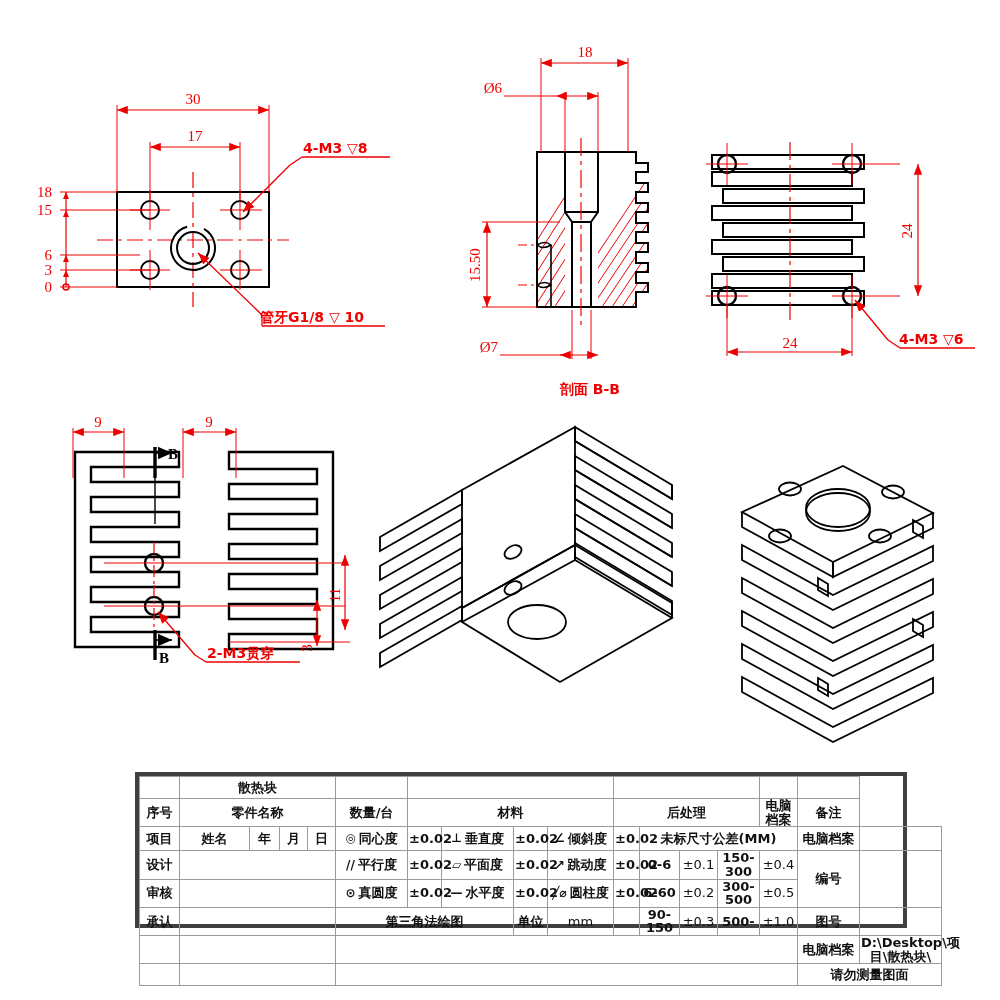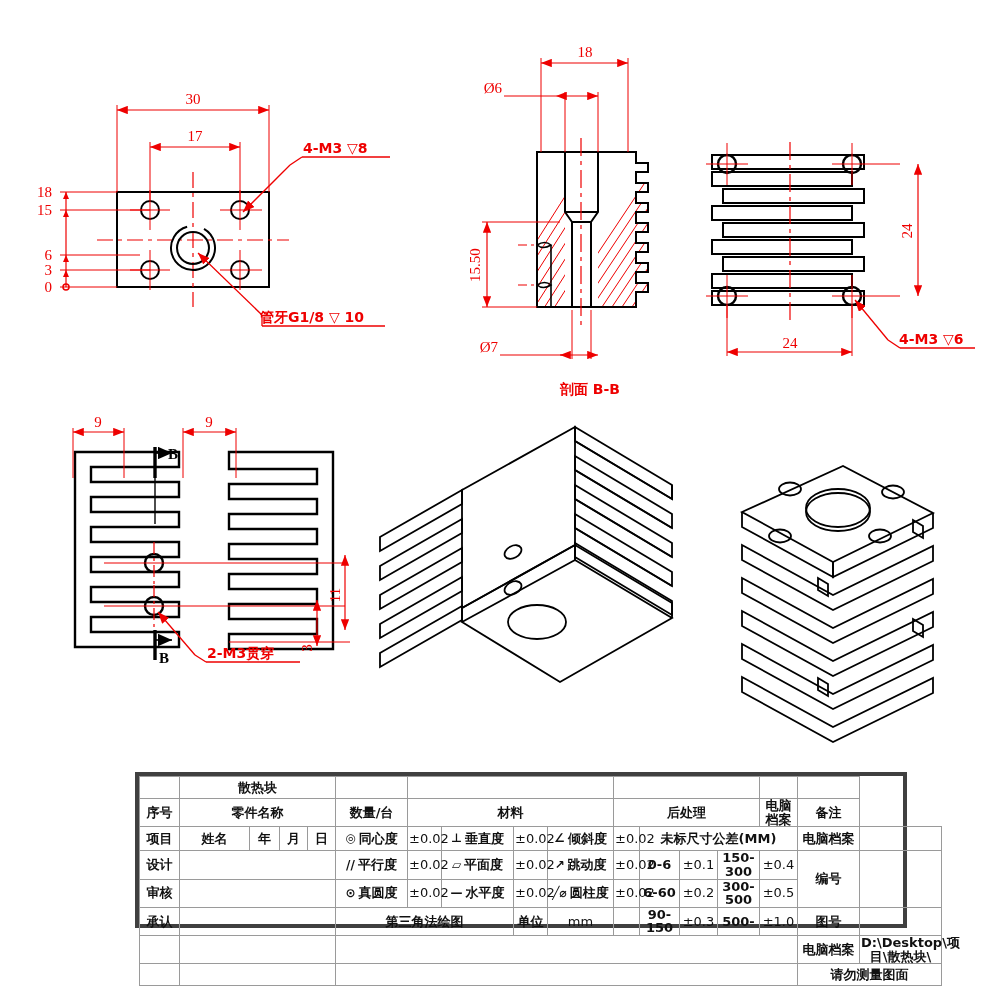--- a/index.html
+++ b/index.html
@@ -23,21 +23,21 @@
   #titleblock td{
     border:1px solid #9a9a9a;
     text-align:center;vertical-align:middle;
     font-family:"DejaVu Sans", sans-serif;
     font-size:13px;color:#111;padding:0 1px;
     line-height:1.05;
   }
   td.cjk{font-family:"DejaVu Sans", sans-serif;font-weight:bold;}
   td.med{font-size:12.5px;font-weight:bold;}
   td.sm{font-size:9.5px;font-weight:bold;}
-  td.xs{font-size:7.5px;font-weight:normal;}
+  td.xs{font-size:7.5px;font-weight:bold;}
   td.tiny{font-size:5px;font-weight:bold;letter-spacing:0px;}
   td.num{font-family:"Liberation Serif",serif;font-size:11px;font-weight:normal;}
   td.numsm{font-family:"Liberation Serif",serif;font-size:7.5px;font-weight:bold;margin-top:16px;}
   td.blank{}
   .symrow{display:flex;align-items:center;justify-content:center;gap:3px;white-space:nowrap;}
   .gsym{font-family:"DejaVu Sans",sans-serif;font-size:12px;}
 </style>
 </head>
 <body>
 

